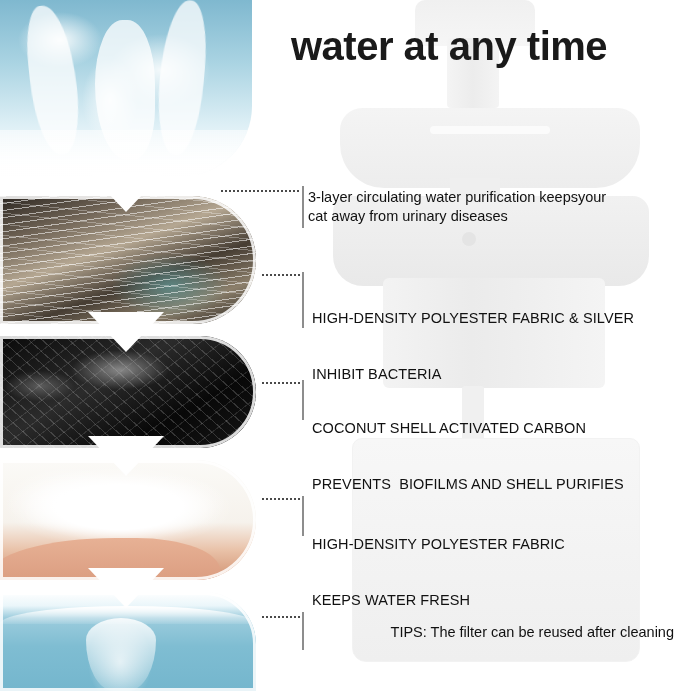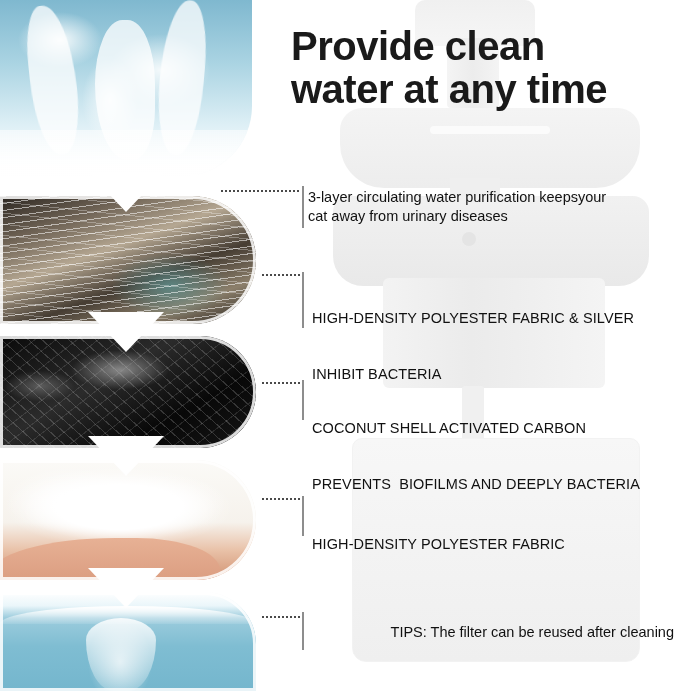--- a/index.html
+++ b/index.html
@@ -315,21 +315,20 @@
     <div class="chev" style="top:568px;"></div>
 
     <div class="panel p5">
       <div class="surface"></div>
       <div class="swirl"></div>
       <div class="ring"></div>
     </div>
   </div>
 
   <div class="headline">
-    <div>Provide clean</div>
     <div>water at any time</div>
   </div>
 
   <div class="anno">
     <div class="leader" style="left:221px; top:190px; width:78px;"></div>
     <div class="bar" style="left:302px; top:186px; height:42px;"></div>
     <div class="anno-text t-sentence" style="left:308px; top:188px; width:360px;">
       <div>3-layer circulating water purification keepsyour</div>
       <div>cat away from urinary diseases</div>
     </div>
@@ -342,29 +341,30 @@
       <div>HIGH-DENSITY POLYESTER FABRIC &amp; SILVER</div>
       <div>INHIBIT BACTERIA</div>
     </div>
   </div>
 
   <div class="anno">
     <div class="leader" style="left:262px; top:382px; width:38px;"></div>
     <div class="bar" style="left:302px; top:380px; height:40px;"></div>
     <div class="anno-text t-caps" style="left:312px; top:382px; width:362px;">
       <div>COCONUT SHELL ACTIVATED CARBON</div>
-      <div>PREVENTS  BIOFILMS AND DEEPLY BACTERIA</div>
+      <div>PREVENTS  BIOFILMS AND SHELL PURIFIES</div>
     </div>
   </div>
 
   <div class="anno">
     <div class="leader" style="left:262px; top:498px; width:38px;"></div>
     <div class="bar" style="left:302px; top:496px; height:40px;"></div>
     <div class="anno-text t-caps" style="left:312px; top:498px; width:362px;">
       <div>HIGH-DENSITY POLYESTER FABRIC</div>
+      <div>KEEPS WATER FRESH</div>
     </div>
   </div>
 
   <div class="anno">
     <div class="leader" style="left:262px; top:616px; width:38px;"></div>
     <div class="bar" style="left:302px; top:612px; height:38px;"></div>
     <div class="anno-text t-sentence" style="left:312px; top:623px; width:362px;text-align:right;">
       <div>TIPS: The filter can be reused after cleaning</div>
     </div>
   </div>

